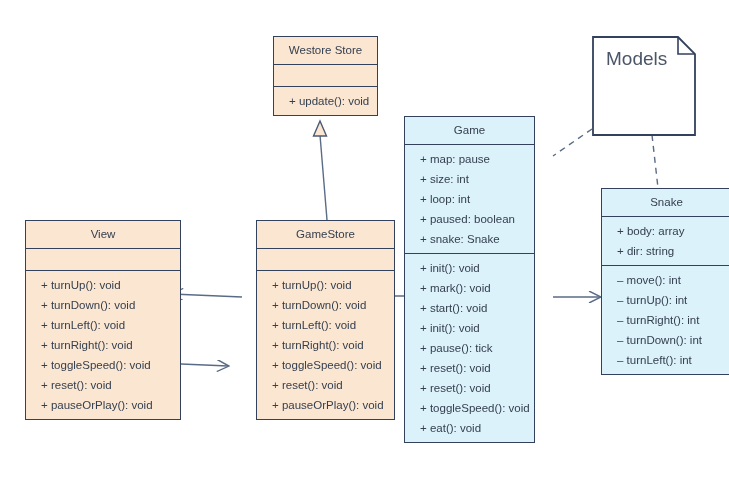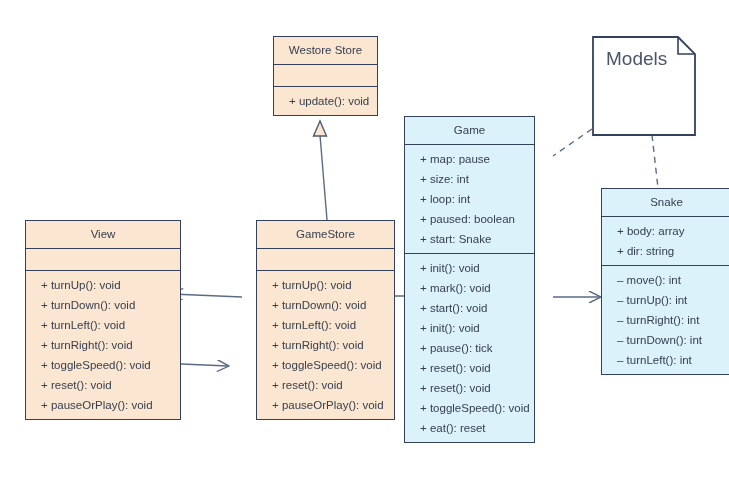--- a/index.html
+++ b/index.html
@@ -155,32 +155,32 @@
     </div>
   </div>
 
   <div class="umlbox blue" style="left:404px; top:116px; width:131px;">
     <div class="compartment cls-title">Game</div>
     <div class="compartment">
       <div class="member">+ map: pause</div>
       <div class="member">+ size: int</div>
       <div class="member">+ loop: int</div>
       <div class="member">+ paused: boolean</div>
-      <div class="member">+ start: Snake</div>
+      <div class="member">+ snake: Snake</div>
     </div>
     <div class="compartment">
       <div class="member">+ init(): void</div>
       <div class="member">+ mark(): void</div>
       <div class="member">+ start(): void</div>
       <div class="member">+ init(): void</div>
       <div class="member">+ pause(): tick</div>
       <div class="member">+ reset(): void</div>
       <div class="member">+ reset(): void</div>
       <div class="member">+ toggleSpeed(): void</div>
-      <div class="member">+ eat(): reset</div>
+      <div class="member">+ eat(): void</div>
     </div>
   </div>
 
   <div class="umlbox blue" style="left:601px; top:188px; width:131px;">
     <div class="compartment cls-title">Snake</div>
     <div class="compartment">
       <div class="member">+ body: array</div>
       <div class="member">+ dir: string</div>
     </div>
     <div class="compartment">

